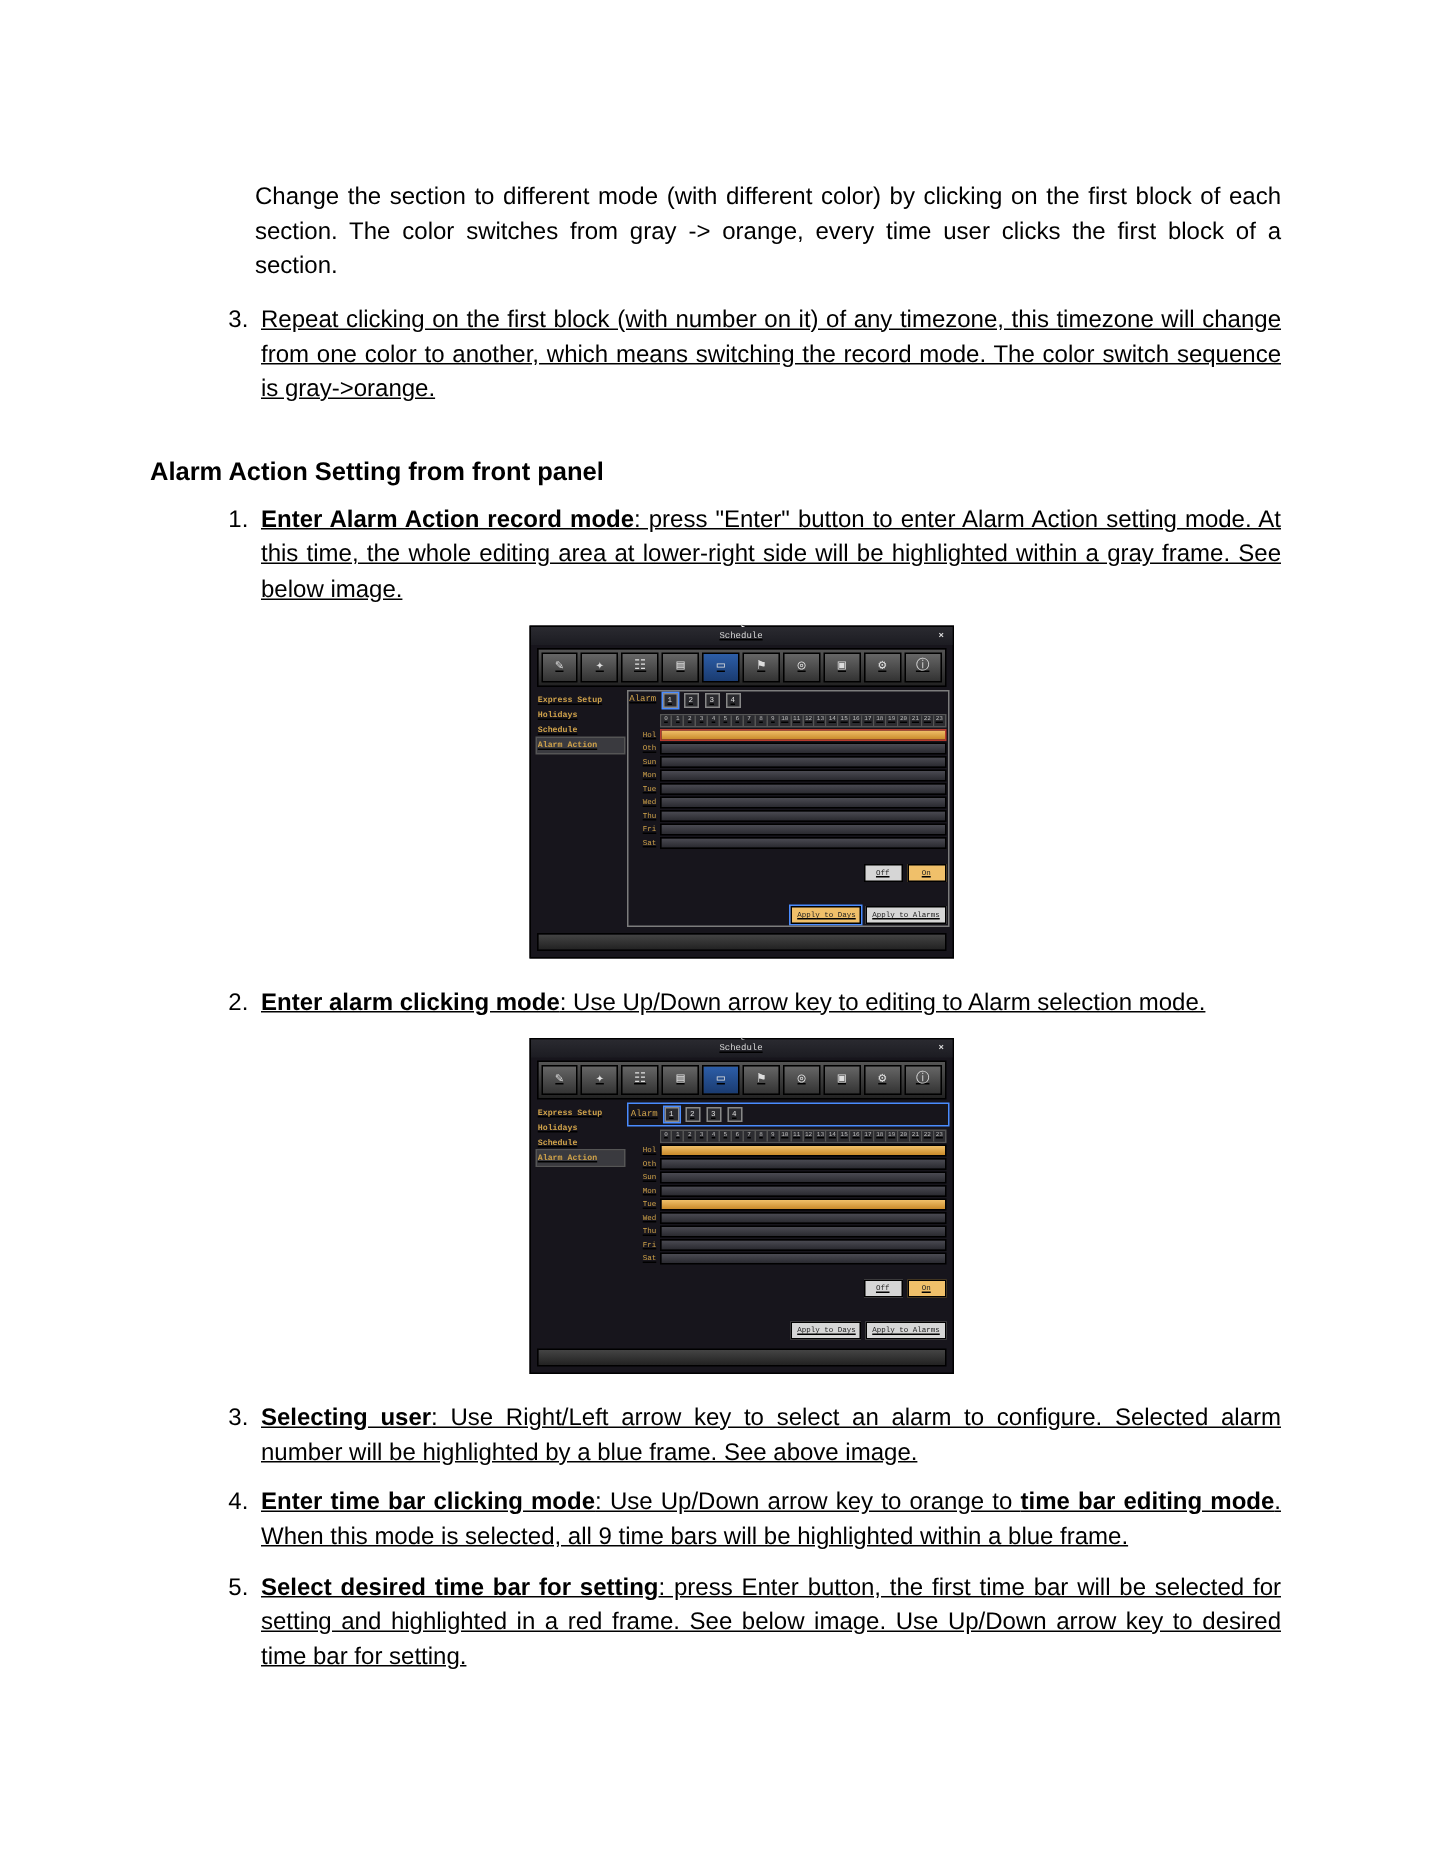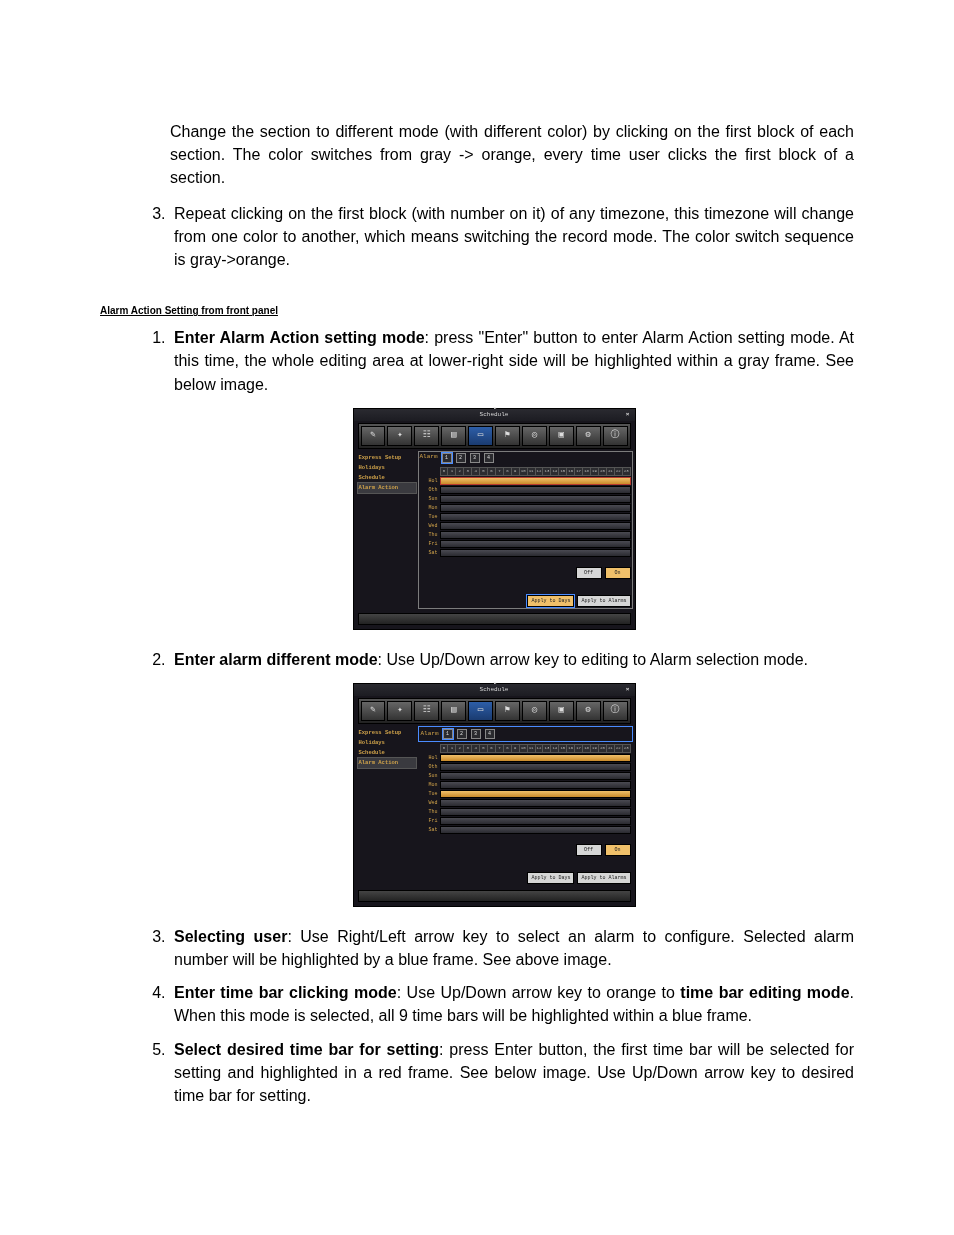--- a/index.html
+++ b/index.html
@@ -20,32 +20,32 @@
   .intro-para {
     margin: 0 0 12px 70px;
     font-size: 16px;
     line-height: 1.45;
     text-align: justify;
   }
   ol.outer {
     list-style: decimal;
     margin: 0 0 30px 0;
     padding-left: 70px;
+    text-decoration: underline;
   }
   ol.outer > li {
     font-size: 16px;
     line-height: 1.45;
     text-align: justify;
     margin-bottom: 10px;
     padding-left: 4px;
   }
   .section-heading {
-    font-size: 10px;
+    font-size: 17px;
     font-weight: bold;
-    text-decoration: underline;
     margin: 34px 0 10px 0;
   }
   .bold { font-weight: bold; }
 
   
   .screenshot-wrap {
     display: flex;
     justify-content: center;
     margin: 12px 0 18px -40px;
   }
@@ -269,21 +269,21 @@
     <li>
       <span>Repeat clicking on the first block (with number on it) of any timezone, this timezone will change from one color to another, which means switching the record mode. The color switch sequence is gray-&gt;orange.</span>
     </li>
   </ol>
 
   <div class="section-heading">Alarm Action Setting from front panel</div>
 
   <ol class="outer" start="1">
 
     <li>
-      <span class="bold">Enter Alarm Action setting mode</span><span>: press "Enter" button to enter Alarm Action setting mode. At this time, the whole editing area at lower-right side will be highlighted within a gray frame. See below image.</span>
+      <span class="bold">Enter Alarm Action record mode</span><span>: press "Enter" button to enter Alarm Action setting mode. At this time, the whole editing area at lower-right side will be highlighted within a gray frame. See below image.</span>
 
       
       <div class="screenshot-wrap">
         <div class="device-window">
           <div style="text-align:center;height:0;"><span class="cursor-arrow">➤</span></div>
           <div class="dw-titlebar">
             <span>Schedule</span>
             <span class="dw-close">×</span>
           </div>
           <div class="dw-toolbar">
@@ -385,21 +385,21 @@
                 <div class="apply-btn">Apply to Alarms</div>
               </div>
             </div>
           </div>
           <div class="dw-status"></div>
         </div>
       </div>
     </li>
 
     <li>
-      <span class="bold">Enter alarm different mode</span><span>: Use Up/Down arrow key to editing to Alarm selection mode.</span>
+      <span class="bold">Enter alarm clicking mode</span><span>: Use Up/Down arrow key to editing to Alarm selection mode.</span>
 
       
       <div class="screenshot-wrap">
         <div class="device-window">
           <div style="text-align:center;height:0;"><span class="cursor-arrow">➤</span></div>
           <div class="dw-titlebar">
             <span>Schedule</span>
             <span class="dw-close">×</span>
           </div>
           <div class="dw-toolbar">

